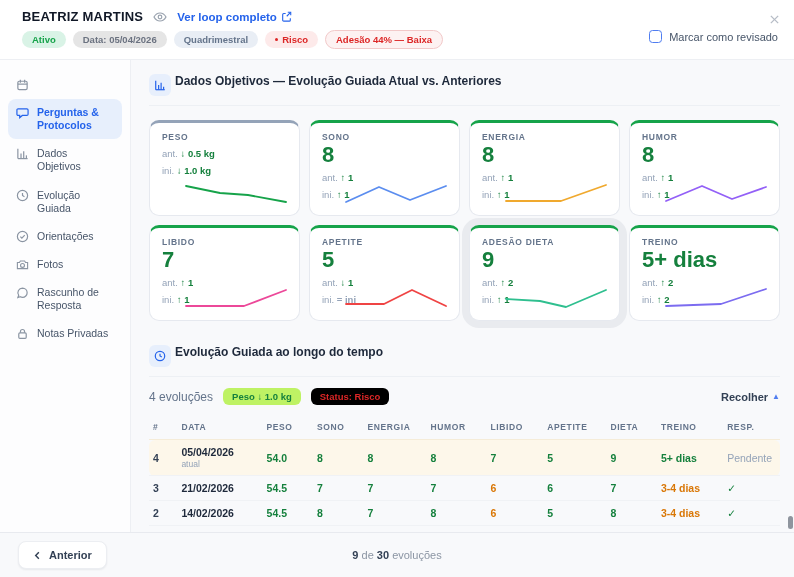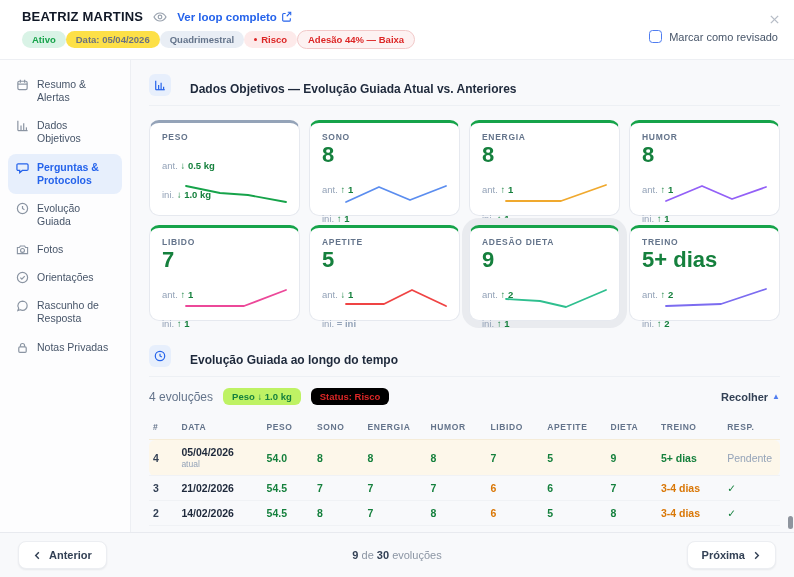--- a/index.html
+++ b/index.html
@@ -5,56 +5,56 @@
   * { margin:0; padding:0; box-sizing:border-box; }
   html,body { width:794px; height:577px; overflow:hidden; font-family:"Liberation Sans", sans-serif; background:#f8f9fb; color:#1e293b; }
   .window { display:flex; flex-direction:column; width:794px; height:577px; position:relative; }
 
   
   .topbar { background:#fff; border-bottom:1px solid #edeff3; padding:9px 16px 10px 22px; position:relative; flex:0 0 52px; }
   .name-row { display:flex; align-items:center; gap:10px; }
   .patient-name { font-size:13px; font-weight:bold; letter-spacing:.2px; color:#111827; }
   .eye-ic { color:#9aa3af; display:inline-flex; }
   .loop-link { display:inline-flex; align-items:center; gap:4px; font-size:11.5px; font-weight:600; color:#2563eb; text-decoration:none; cursor:pointer; }
-  .badge-row { display:flex; align-items:center; gap:0; margin-top:6px; }
+  .badge-row { display:flex; align-items:center; gap:7px; margin-top:6px; }
   .pill { font-size:9.5px; font-weight:600; padding:3px 10px; border-radius:999px; white-space:nowrap; }
   .pill-ativo { background:#d9f3e6; color:#16a34a; }
-  .pill-gray  { background:#fde047; color:#6b7280; }
+  .pill-gray  { background:#e5e5e5; color:#6b7280; }
   .pill-period{ background:#e9eef5; color:#64748b; }
   .pill-risk  { background:#fdeaea; color:#dc2626; display:inline-flex; align-items:center; gap:4px; }
   .risk-dot { width:3px; height:3px; border-radius:50%; background:#dc2626; display:inline-block; }
   .pill-adh   { background:#fdf2f2; color:#dc2626; border:1px solid #f2c9c9; }
   .close-btn { position:absolute; top:9px; right:12px; color:#b6bcc6; cursor:pointer; padding:2px; }
   .review-row { position:absolute; top:30px; right:16px; display:flex; align-items:center; gap:7px; cursor:pointer; }
   .checkbox { width:13px; height:13px; border:1.5px solid #4f7df0; border-radius:3.5px; background:#fff; }
   .review-label { font-size:11px; color:#475569; }
 
   
   .bodyrow { flex:1 1 auto; display:flex; min-height:0; }
   .sidebar { flex:0 0 131px; background:#fdfdfe; border-right:1px solid #edeff3; padding:10px 6px; }
   .side-item { display:flex; align-items:flex-start; gap:8px; padding:7px 8px; margin:1px 2px; border-radius:8px; font-size:10.5px; color:#475569; cursor:pointer; line-height:1.25; }
   .side-item .sic { flex:0 0 13px; margin-top:0px; color:#8b95a3; display:inline-flex; }
   .side-item.active { background:#e7effc; color:#2563eb; font-weight:600; }
   .side-item.active .sic { color:#2563eb; }
 
   .content { flex:1 1 auto; padding:10px 14px 0 18px; position:relative; overflow:hidden; }
-  .sec-head { display:flex; align-items:flex-end; gap:19px; padding:4px 0 9px 0; }
+  .sec-head { display:flex; align-items:flex-start; gap:4px; padding:4px 0 9px 0; }
   .sec-ic { width:22px; height:22px; border-radius:6px; background:#e7effc; color:#2563eb; display:flex; align-items:center; justify-content:center; }
   .sec-title { font-size:12px; font-weight:bold; color:#1e293b; }
   .divider { height:1px; background:#edf0f4; }
 
   
   .cards-grid { display:grid; grid-template-columns:repeat(4,1fr); gap:9px; margin:14px 0 20px 0; }
   .card { background:#fff; border:1px solid #e6e9ef; border-top:3px solid #16a34a; border-radius:10px; padding:9px 12px; height:96px; position:relative; cursor:pointer; }
   .card.ring { box-shadow:0 0 0 7px #e9ebef; }
   .card-label { font-size:8.5px; font-weight:bold; letter-spacing:.7px; color:#64748b; }
   .card-value-row { display:flex; align-items:baseline; gap:4px; margin-top:1px; }
   .card-value { font-size:22px; font-weight:bold; line-height:1.05; }
   .card-unit { font-size:10px; color:#94a3b8; font-weight:600; }
-  .card-delta { font-size:9.5px; margin-top:18px; }
+  .card-delta { font-size:9.5px; margin-top:6px; }
   .delta-prefix { color:#94a3b8; }
   .delta-value { font-weight:bold; }
   .spark { position:absolute; right:13px; bottom:9px; width:100px; height:26px; overflow:visible; }
 
   
   .summary-row { display:flex; align-items:center; gap:10px; margin:11px 0 10px 0; }
   .summary-count { font-size:12px; color:#64748b; }
   .pill-weight { background:#bef264; color:#15803d; font-size:9.5px; font-weight:bold; padding:3px 9px; border-radius:6px; }
   .pill-status { background:#000000; color:#dc2626; font-size:9.5px; font-weight:bold; padding:3px 9px; border-radius:6px; }
   .collapse-link { margin-left:auto; font-size:11px; font-weight:600; color:#334155; cursor:pointer; display:flex; align-items:center; gap:4px; }
@@ -131,68 +131,67 @@
     <div class="sidebar">
       <div class="side-item">
         <span class="sic">
             <svg width="13" height="13" viewBox="0 0 14 14" fill="none" stroke="currentColor" stroke-width="1.3">
               <rect x="2" y="3.5" width="10" height="9" rx="1.5"></rect>
               <line x1="4.7" y1="2" x2="4.7" y2="5"></line>
               <line x1="9.3" y1="2" x2="9.3" y2="5"></line>
               <line x1="2" y1="6.6" x2="12" y2="6.6"></line>
             </svg>
           </span>
-        <span>Resumo &amp; Alertas</span>
+      </div>
+      <div class="side-item active">
+        <span class="sic">
+            <svg width="13" height="13" viewBox="0 0 14 14" fill="none" stroke="currentColor" stroke-width="1.3">
+              <path d="M13 4.3v4.6a1.3 1.3 0 0 1-1.3 1.3H6.8L4 12.6v-2.4H2.3A1.3 1.3 0 0 1 1 8.9V4.3A1.3 1.3 0 0 1 2.3 3h9.4A1.3 1.3 0 0 1 13 4.3z"></path>
+            </svg>
+          </span>
+        <span>Perguntas &amp; Protocolos</span>
       </div>
       <div class="side-item">
         <span class="sic">
             <svg width="13" height="13" viewBox="0 0 14 14" fill="none" stroke="currentColor" stroke-width="1.3">
               <line x1="2" y1="2" x2="2" y2="12.5"></line>
               <line x1="2" y1="12.5" x2="12.5" y2="12.5"></line>
               <line x1="5.4" y1="12.5" x2="5.4" y2="7"></line>
               <line x1="8.3" y1="12.5" x2="8.3" y2="4.5"></line>
               <line x1="11.2" y1="12.5" x2="11.2" y2="9"></line>
             </svg>
           </span>
         <span>Dados Objetivos</span>
       </div>
-      <div class="side-item active">
-        <span class="sic">
-            <svg width="13" height="13" viewBox="0 0 14 14" fill="none" stroke="currentColor" stroke-width="1.3">
-              <path d="M13 4.3v4.6a1.3 1.3 0 0 1-1.3 1.3H6.8L4 12.6v-2.4H2.3A1.3 1.3 0 0 1 1 8.9V4.3A1.3 1.3 0 0 1 2.3 3h9.4A1.3 1.3 0 0 1 13 4.3z"></path>
-            </svg>
-          </span>
-        <span>Perguntas &amp; Protocolos</span>
-      </div>
       <div class="side-item">
         <span class="sic">
             <svg width="13" height="13" viewBox="0 0 14 14" fill="none" stroke="currentColor" stroke-width="1.3">
               <circle cx="7" cy="7" r="5.5"></circle>
               <polyline points="7,4.3 7,7 9.1,8.3"></polyline>
             </svg>
           </span>
         <span>Evolução Guiada</span>
+      </div>
+      <div class="side-item">
+        <span class="sic">
+            <svg width="13" height="13" viewBox="0 0 14 14" fill="none" stroke="currentColor" stroke-width="1.3">
+              <circle cx="7" cy="7" r="5.5"></circle>
+              <polyline points="4.7,7.2 6.3,8.8 9.4,5.6"></polyline>
+            </svg>
+          </span>
+        <span>Orientações</span>
       </div>
       <div class="side-item">
         <span class="sic">
             <svg width="13" height="13" viewBox="0 0 14 14" fill="none" stroke="currentColor" stroke-width="1.2">
               <path d="M1.5 4.8h2.2l1-1.5h4.6l1 1.5h2.2v6.7h-11z"></path>
               <circle cx="7" cy="8" r="2.1"></circle>
             </svg>
           </span>
         <span>Fotos</span>
-      </div>
-      <div class="side-item">
-        <span class="sic">
-            <svg width="13" height="13" viewBox="0 0 14 14" fill="none" stroke="currentColor" stroke-width="1.3">
-              <circle cx="7" cy="7" r="5.5"></circle>
-              <polyline points="4.7,7.2 6.3,8.8 9.4,5.6"></polyline>
-            </svg>
-          </span>
-        <span>Orientações</span>
       </div>
       <div class="side-item">
         <span class="sic">
             <svg width="13" height="13" viewBox="0 0 14 14" fill="none" stroke="currentColor" stroke-width="1.3">
               <path d="M7 2.2a5 5 0 0 1 0 10c-.9 0-1.7-.2-2.4-.6L2 12.4l.9-2.4A5 5 0 0 1 7 2.2z"></path>
             </svg>
           </span>
         <span>Rascunho de Resposta</span>
       </div>
       <div class="side-item">
@@ -459,22 +458,16 @@
           <polyline points="6.5,1.5 3,5 6.5,8.5"></polyline>
         </svg>
       <span>Anterior</span>
     </div>
     <div class="page-ind">
       <b>9</b>
       <span>de</span>
       <b>30</b>
       <span>evoluções</span>
     </div>
-    <div class="nav-btn">
-      <span>Próxima</span>
-      <svg width="9" height="9" viewBox="0 0 10 10" fill="none" stroke="currentColor" stroke-width="1.6">
-          <polyline points="3.5,1.5 7,5 3.5,8.5"></polyline>
-        </svg>
-    </div>
   </div>
 
   <div class="scroll-thumb"></div>
 </div>
 
 </body></html>

